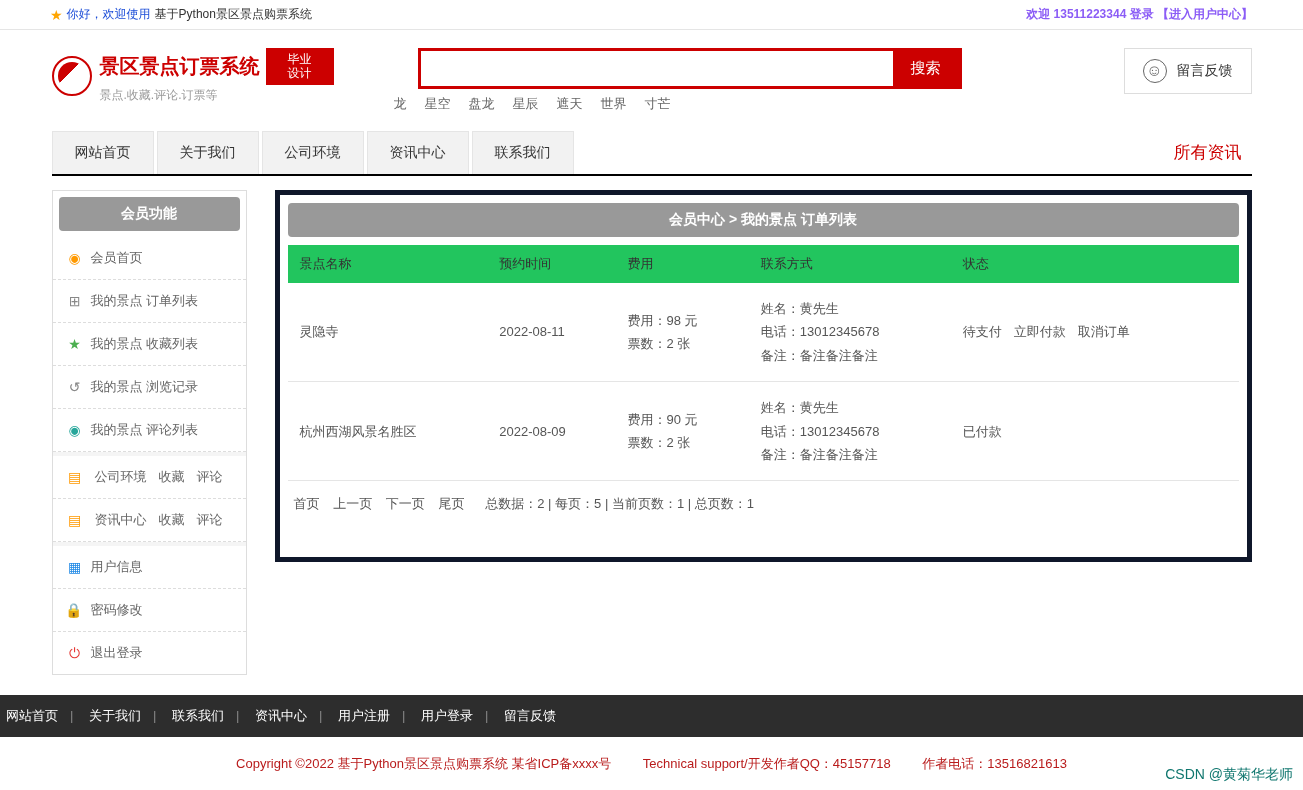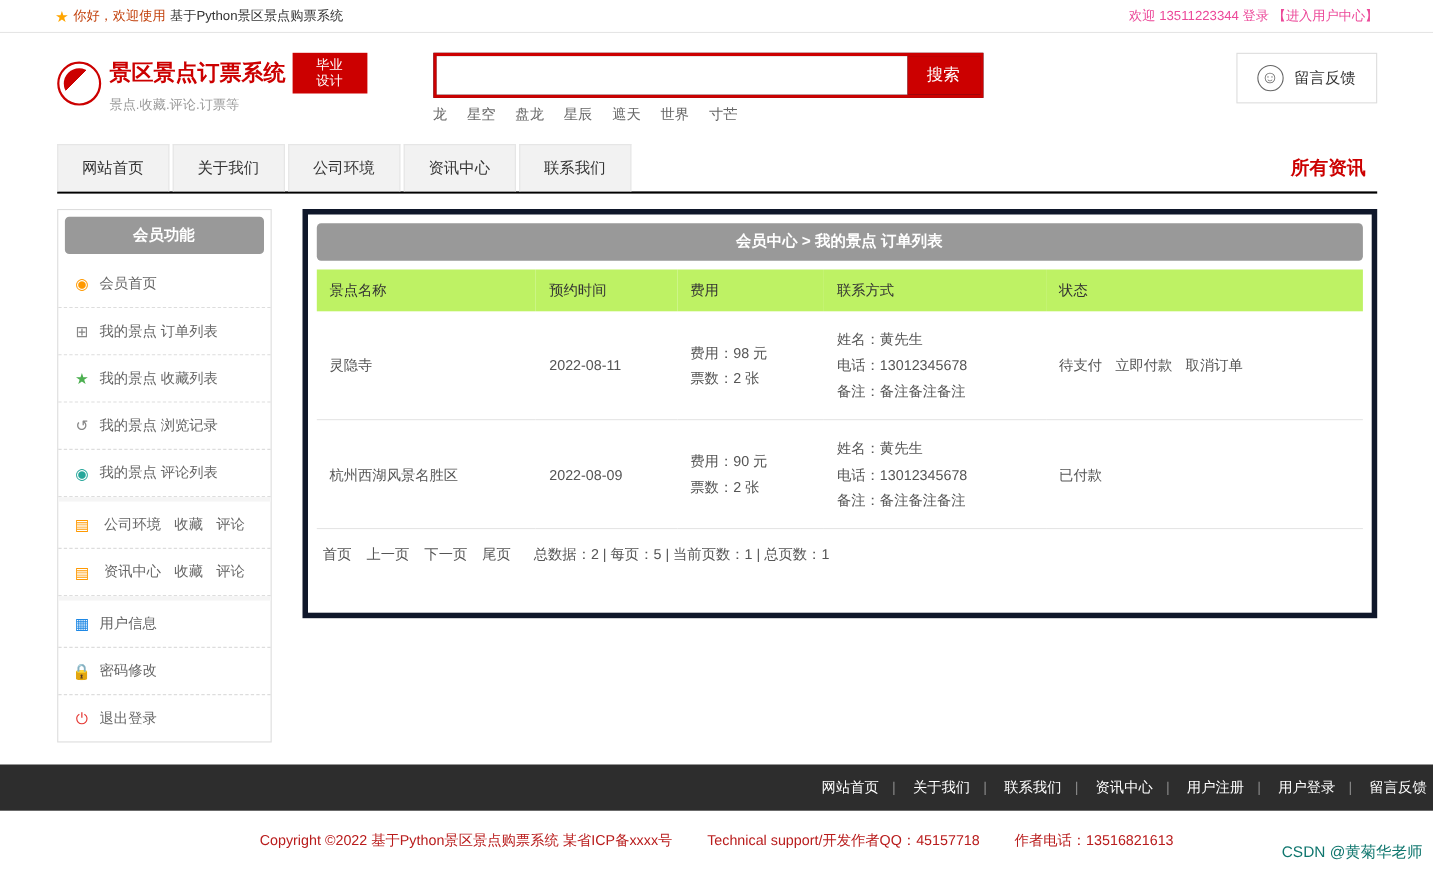--- a/index.html
+++ b/index.html
@@ -1,67 +1,67 @@
 <!DOCTYPE html>
 <html><head>
   <meta charset="utf-8">
   <style>
     * { margin: 0; padding: 0; box-sizing: border-box; }
     body { font-family: "Microsoft YaHei", Arial, sans-serif; font-size: 13px; color: #333; background: #fff; }
     .topbar { background: #fff; border-bottom: 1px solid #e5e5e5; padding: 6px 50px; display: flex; justify-content: space-between; align-items: center; font-size: 12px; }
     .topbar-left { display: flex; align-items: center; gap: 4px; }
     .star { color: #ffa500; font-size: 14px; }
-    .topbar-left .orange { color: #c2410c; }
-    .topbar-right { color: #ec4899; }
+    .topbar-left .orange { color: #1d4ed8; }
+    .topbar-right { color: #8b5cf6; font-weight: bold; }
     
     .header { width: 1200px; margin: 0 auto; padding: 18px 0 8px; display: flex; align-items: flex-start; gap: 60px; }
     .logo-area { display: flex; align-items: center; gap: 8px; }
     .logo-img { width: 40px; height: 40px; border-radius: 50%; background: #fff; border: 2px solid #cc0000; position: relative; }
     .logo-img::before { content: ""; position: absolute; inset: 4px; background: linear-gradient(135deg, #cc0000 40%, transparent 40%); border-radius: 50%; }
     .logo-text { display: flex; align-items: center; gap: 6px; }
     .logo-title { font-size: 20px; font-weight: bold; color: #cc0000; }
     .logo-sub { font-size: 12px; color: #999; margin-top: 2px; }
     .logo-badge { background: #cc0000; color: #fff; font-size: 12px; padding: 4px 22px; line-height: 1.2; text-align: center; }
     
     .search-area { flex: 1; }
-    .search-box { display: flex; border: 3px solid #cc0000; background: #0f172a; width: 500px; }
+    .search-box { display: flex; border: 3px solid #cc0000; background: #c2410c; width: 544px; margin-left: 24px; }
     .search-input { flex: 1; border: none; padding: 8px 10px; font-size: 14px; outline: none; }
     .search-btn { background: #cc0000; color: #fff; border: none; padding: 8px 18px; font-size: 15px; cursor: pointer; }
     .hot-words { margin-top: 6px; display: flex; gap: 18px; color: #666; font-size: 13px; }
     .hot-words span { cursor: pointer; }
     
     .feedback-btn { border: 1px solid #ddd; padding: 10px 18px; display: flex; align-items: center; gap: 10px; cursor: pointer; font-size: 14px; margin-left: auto; }
     .feedback-icon { display:inline-block; width:24px; height:24px; border:1.5px solid #666; border-radius:50%; position:relative; }
     .feedback-icon::after { content:"☺"; position:absolute; inset:0; display:flex; align-items:center; justify-content:center; font-size:16px; color:#666; }
     
     .nav-wrap { width: 1200px; margin: 10px auto 0; display: flex; justify-content: space-between; align-items: center; border-bottom: 2px solid #000; }
     .nav { display: flex; }
     .nav-item { padding: 12px 22px; background: #f2f2f2; margin-right: 3px; cursor: pointer; font-size: 14px; border: 1px solid #e5e5e5; border-bottom: none; }
-    .all-news { color: #cc0000; font-size: 17px; font-weight: bold; padding-right: 10px; }
+    .all-news { color: #cc0000; font-size: 17px; font-weight: normal; padding-right: 10px; }
     
     .main { width: 1200px; margin: 14px auto 20px; display: flex; gap: 28px; align-items: flex-start; }
     .sidebar { width: 195px; border: 1px solid #ddd; background: #fff; }
     .sidebar-title { background: #999; color: #fff; text-align: center; padding: 8px; font-size: 14px; border-radius: 4px; margin: 6px; font-weight: bold; }
     .sidebar-item { padding: 12px 14px; border-bottom: 1px dashed #ddd; display: flex; align-items: center; gap: 8px; cursor: pointer; color: #666; font-size: 13px; }
     .sidebar-item:last-child { border-bottom: none; }
     .si-icon { width:16px; height:16px; display:inline-flex; align-items:center; justify-content:center; font-size:14px; }
     .ic-orange { color:#ff9900; } .ic-green { color:#4caf50; } .ic-gray { color:#888; } .ic-blue { color:#1e88e5; } .ic-teal { color:#26a69a; } .ic-red { color:#e53935; }
     .sidebar-sep { height: 4px; background: #f5f5f5; }
     .sidebar-multi { display:flex; gap:12px; }
     
     .content { flex: 1; border: 5px solid #0f172a; background: #fff; padding: 8px 8px 30px; }
     .content-title { background: #999; color: #fff; text-align: center; padding: 8px; font-size: 14px; border-radius: 4px; font-weight: bold; }
     .tbl { width: 100%; border-collapse: collapse; margin-top: 8px; }
-    .tbl th { background: #bef264; text-align: left; padding: 10px 12px; font-weight: normal; color: #333; font-size: 13px; }
+    .tbl th { background: #22c55e; text-align: left; padding: 10px 12px; font-weight: normal; color: #333; font-size: 13px; }
     .tbl td { padding: 14px 12px; border-bottom: 1px solid #e5e5e5; vertical-align: middle; color: #555; font-size: 13px; line-height: 1.8; }
     .status-col span { margin-right: 12px; cursor: pointer; text-align: right; }
     .pager { padding: 14px 6px; color: #555; font-size: 13px; }
     .pager a { margin-right: 10px; cursor: pointer; }
     
-    .footer-nav { background: #2d2d2d; color: #fff; text-align: right; padding: 12px 0; margin-top: 20px; font-size: 13px; }
+    .footer-nav { background: #2d2d2d; color: #fff; text-align: left; padding: 12px 0; margin-top: 20px; font-size: 13px; }
     .footer-nav span { margin: 0 6px; cursor: pointer; }
     .footer-nav .sep { color: #888; }
     .footer-info { text-align: center; padding: 18px 0; color: #b91c1c; font-size: 13px; }
     .footer-info span { margin: 0 14px; }
     .watermark { position: fixed; bottom: 6px; right: 10px; color: #0f766e; font-size: 14px; }
   </style>
 </head>
 <body>
 
 <div class="topbar">

